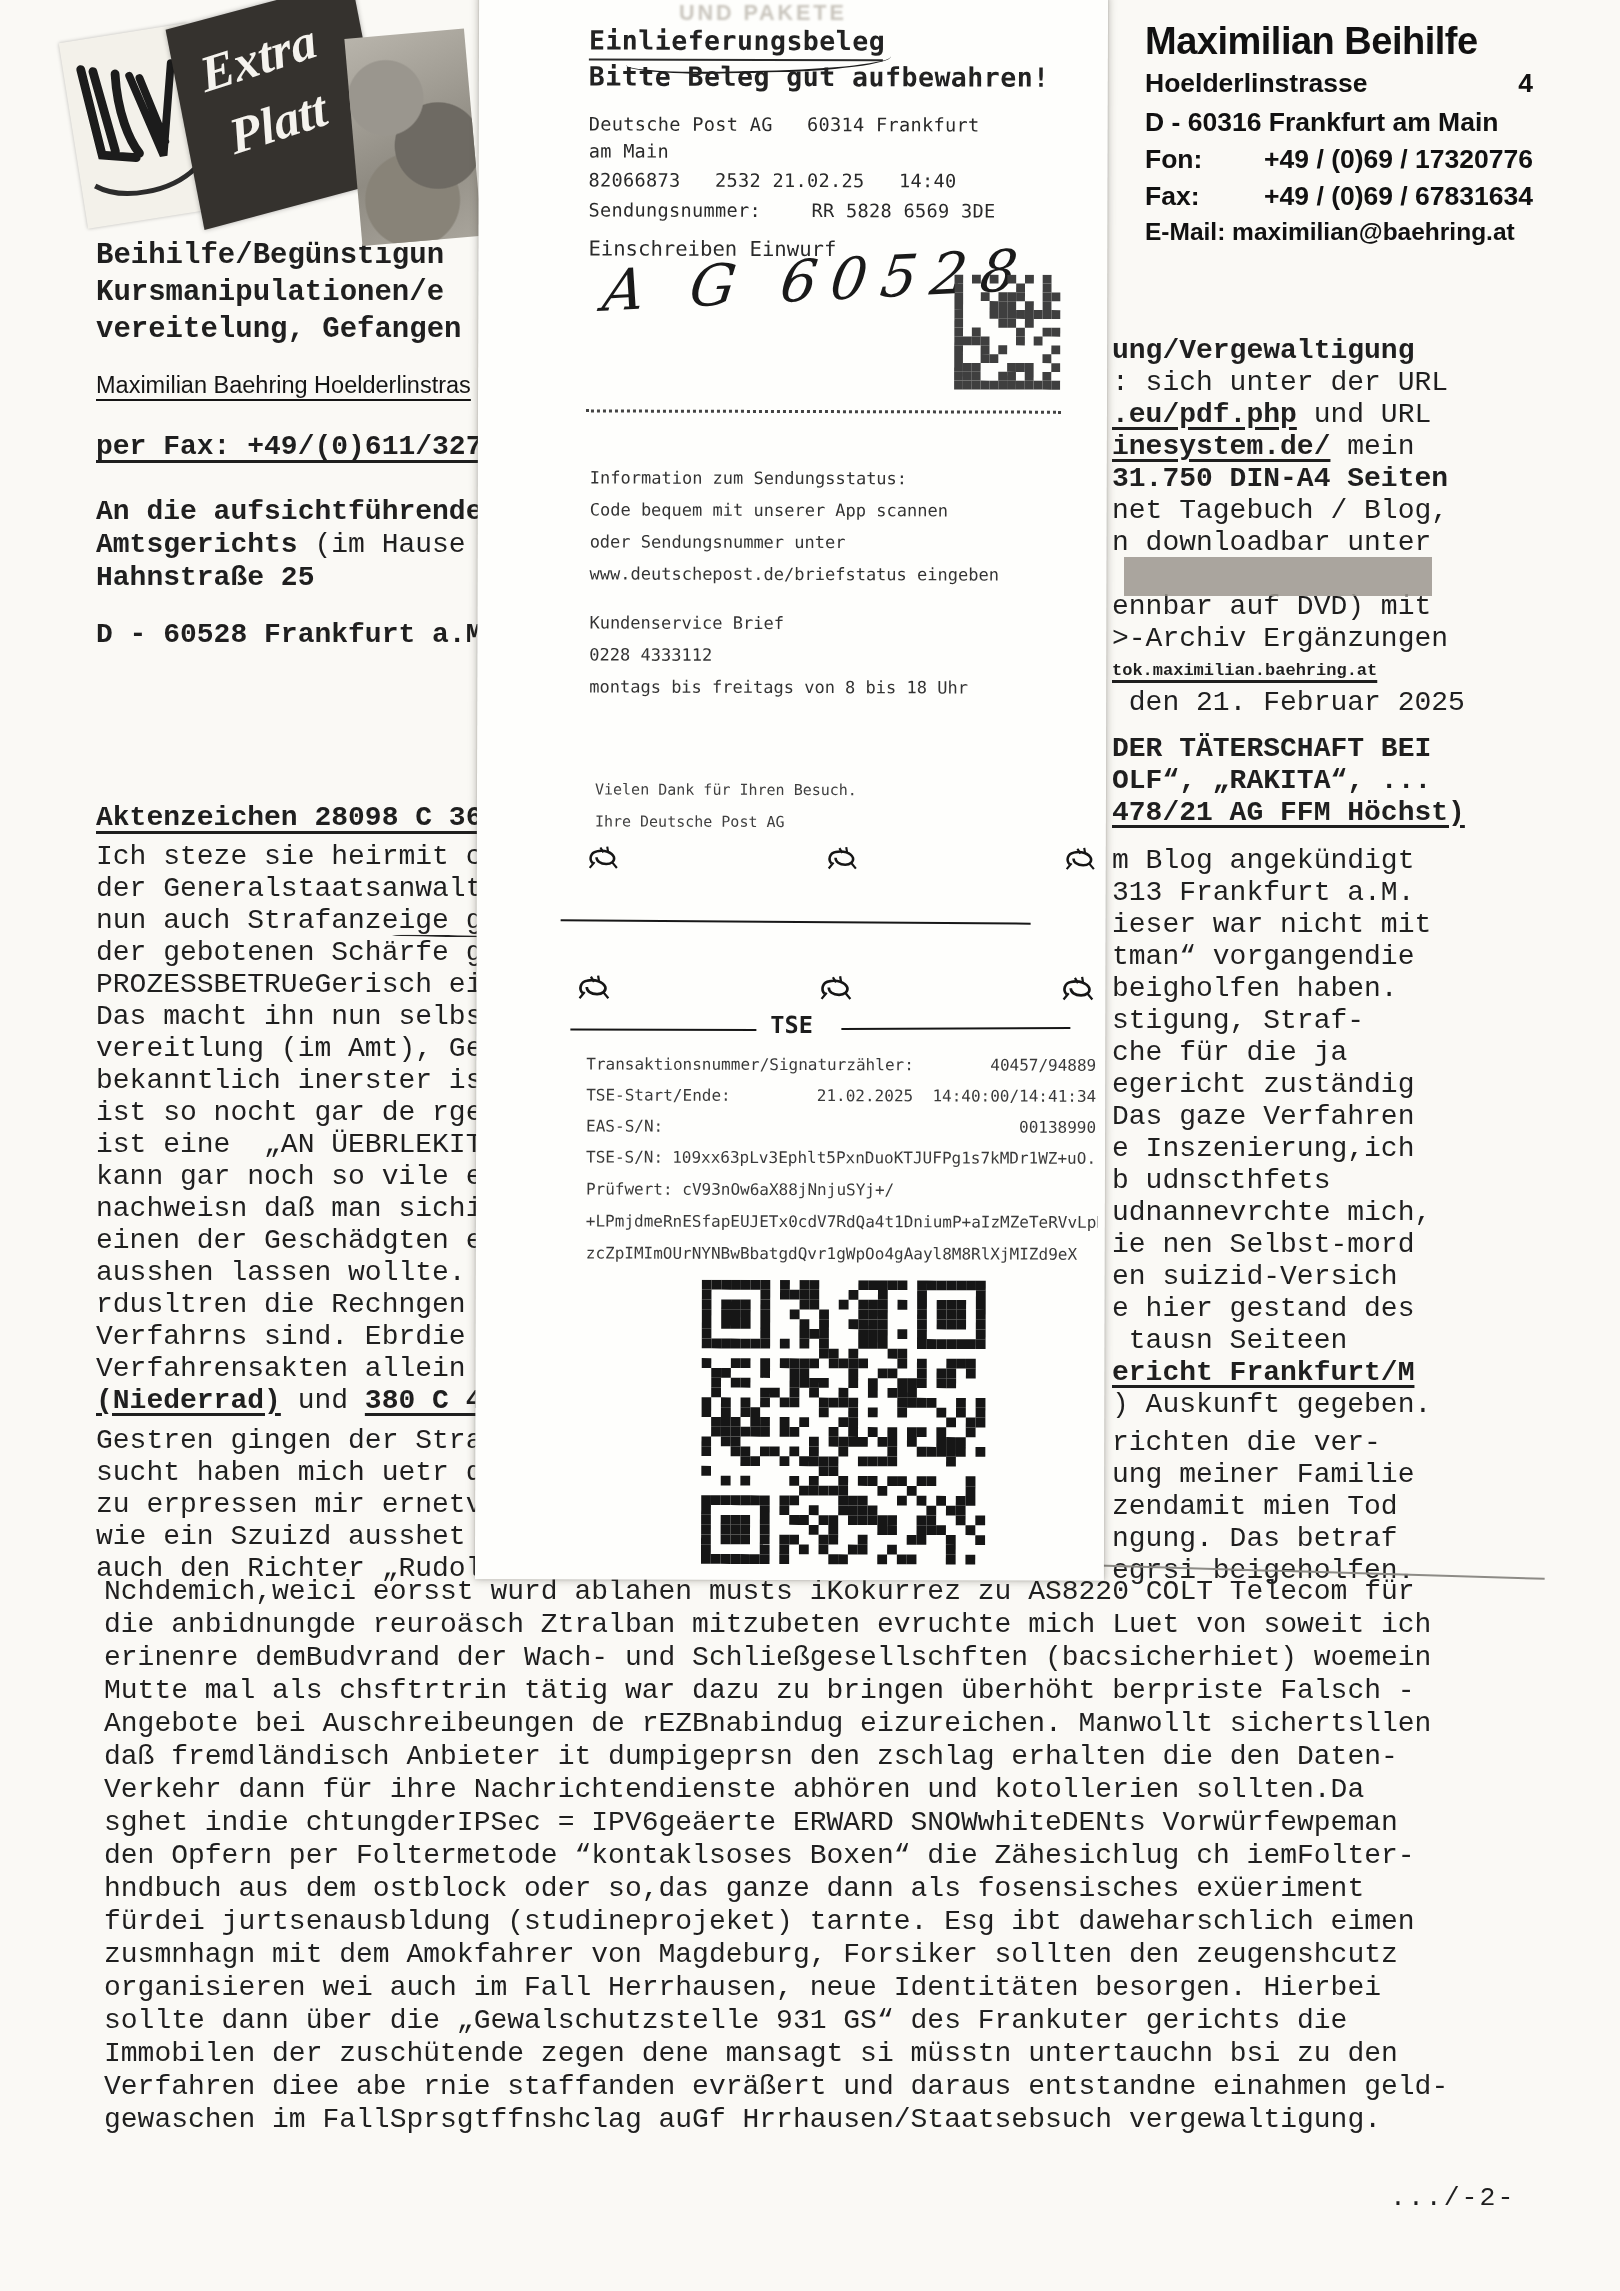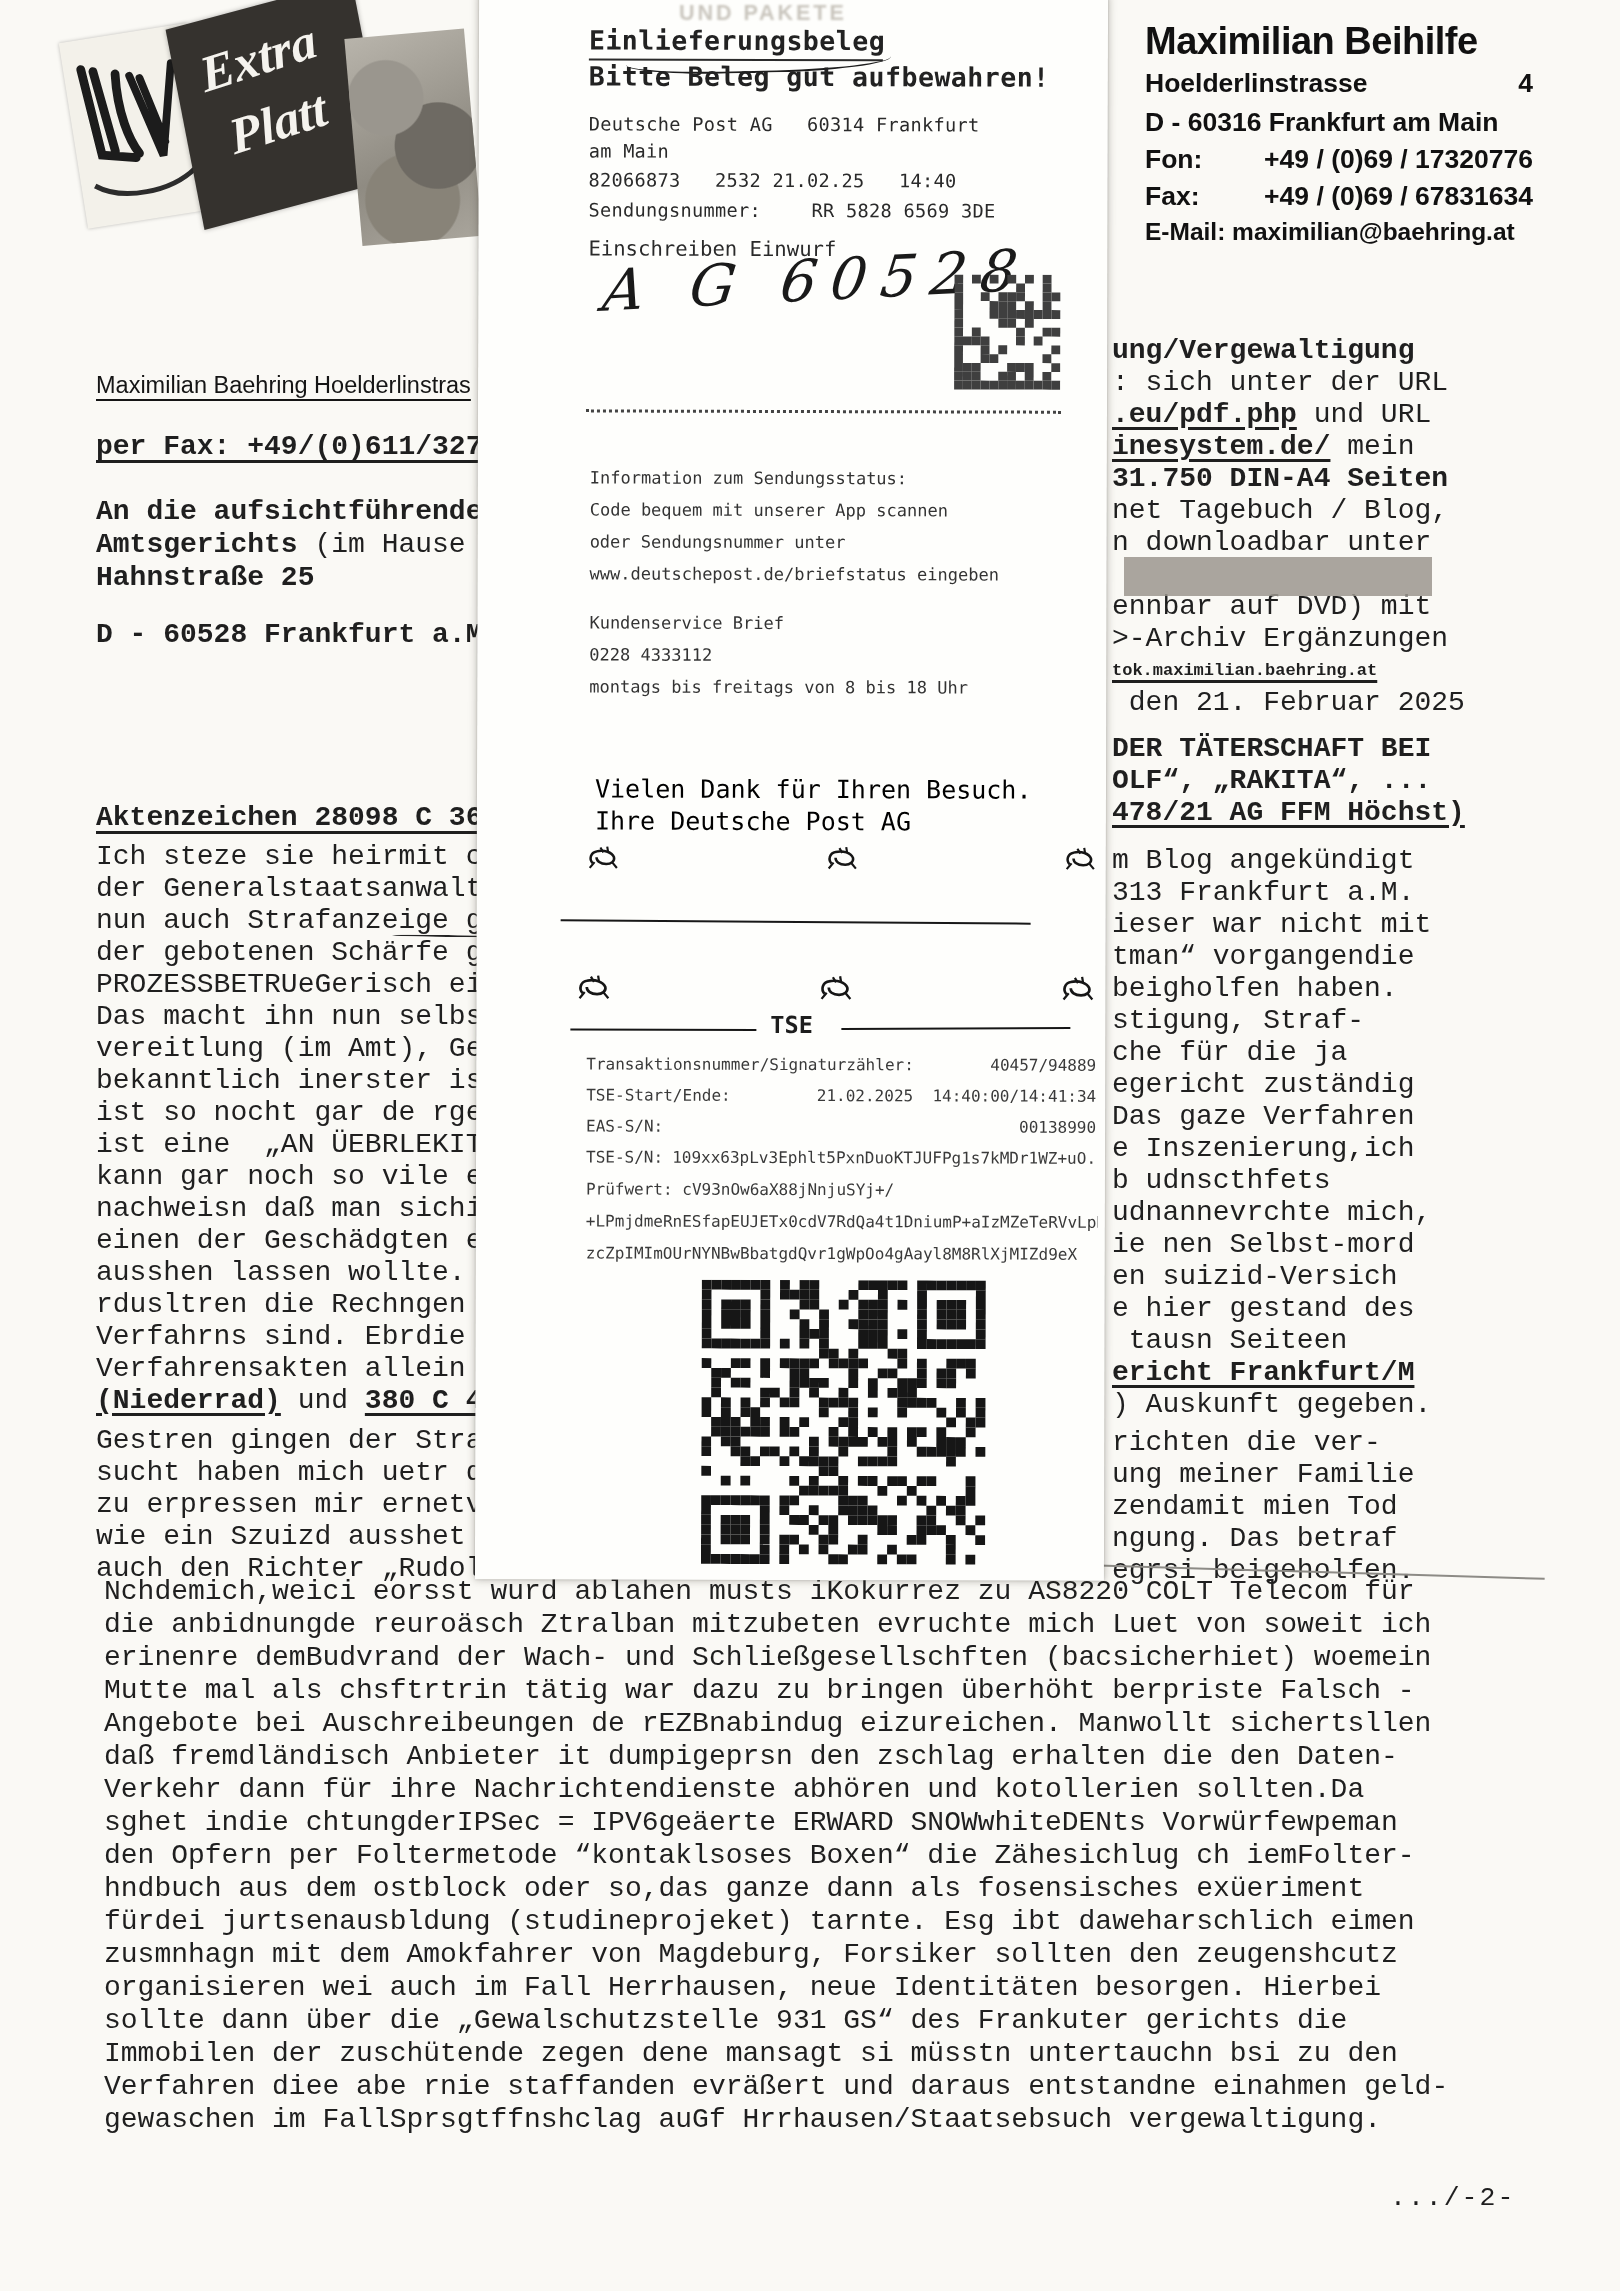--- a/index.html
+++ b/index.html
@@ -38,21 +38,21 @@
   .sender .email{font-size:24.5px;margin-top:5.9px;}
   
   .receipt{position:absolute;left:477px;top:-5.9px;width:629px;height:1586px;background:#fefefc;
            transform:rotate(0.15deg);box-shadow:0 0 8.8px rgba(60,55,45,.38),0 0 2px rgba(0,0,0,.2);
            overflow:hidden;font-family:"DejaVu Sans Mono",monospace;color:#2a2a2a;z-index:5;}
   .r-abs{position:absolute;white-space:pre;}
   .r-title{font-size:26.5px;font-weight:600;letter-spacing:0.5px;color:#222;}
   .r-big{font-size:18.6px;letter-spacing:0.3px;}
   .r-prod{font-size:20.6px;}
   .r-info{font-size:17px;line-height:30px;color:#333;}
-  .r-thanks{font-size:25px;line-height:32px;color:#000000;}
+  .r-thanks{font-size:15px;line-height:32px;color:#404040;}
   .r-tse{font-size:16px;line-height:31px;color:#3a3a3a;}
   .tse-row{display:flex;justify-content:space-between;width:510px;overflow:hidden;white-space:pre;}
   .tse-row span{white-space:pre;}
   .trackrow{display:flex;justify-content:space-between;width:407px;white-space:pre;}
   .handwrite{position:absolute;left:125px;top:253px;font-family:"DejaVu Serif",serif;font-style:italic;
              font-size:57px;color:#1a1a1a;transform:rotate(-3deg) skewX(-10deg);letter-spacing:13.7px;}
   .dotline{position:absolute;left:108px;top:416px;width:475px;border-top:3.9px dotted #444;}
   .sep{position:absolute;left:84px;top:927px;width:470px;border-top:2.9px solid #181818;transform:rotate(0.25deg);}
   .tse-rule{position:absolute;border-top:2.9px solid #161616;}
   .scribble{position:absolute;left:110px;top:65px;width:294px;border-bottom:2px solid #2b2b2b;}
@@ -121,20 +121,21 @@
       <span>Fon:</span>
       <span>+49 / (0)69 / 17320776</span>
     </div>
     <div class="row">
       <span>Fax:</span>
       <span>+49 / (0)69 / 67831634</span>
     </div>
     <div class="email">E-Mail: maximilian@baehring.at</div>
   </div>
 
+  <div class="tw subject"><div class="ln">Beihilfe/Begünstigun</div><div class="ln">Kursmanipulationen/e</div><div class="ln">vereitelung, Gefangen</div></div>
   <div class="fromline">Maximilian Baehring Hoelderlinstras</div>
   <div class="tw faxline">per Fax: +49/(0)611/32761</div>
   <div class="tw recipient"><div class="ln b">An die aufsichtführende</div><div class="ln"><span class="b">Amtsgerichts </span><span>(im Hause S</span></div><div class="ln b">Hahnstraße 25</div></div>
   <div class="tw cityline">D - 60528 Frankfurt a.M</div>
   <div class="tw caseline">Aktenzeichen 28098 C 360</div>
   <div class="tw leftbody"><div class="ln">Ich steze sie heirmit c</div><div class="ln">der Generalstaatsanwalt</div><div class="ln">nun auch Strafanzeige g</div><div class="ln">der gebotenen Schärfe geg</div><div class="ln">PROZESSBETRUeGerisch eine</div><div class="ln">Das macht ihn nun selbst</div><div class="ln">vereitlung (im Amt), Gefä</div><div class="ln">bekanntlich inerster isnt</div><div class="ln">ist so nocht gar de rgerl</div><div class="ln">ist eine  „AN ÜEBRLEKIT N</div><div class="ln">kann gar noch so vile esn</div><div class="ln">nachweisn daß man sichinE</div><div class="ln">einen der Geschädgten epr</div><div class="ln">ausshen lassen wollte. Au</div><div class="ln">rdusltren die Rechngen fü</div><div class="ln">Verfahrns sind. Ebrdie Hi</div><div class="ln">Verfahrensakten allein in</div><div class="ln"><span class="bu">(Niederrad)</span><span> und </span><span class="bu">380 C 478</span></div><div class="ln" style="margin-top: 7.8px;">Gestren gingen der Strafa</div><div class="ln">sucht haben mich uetr dne</div><div class="ln">zu erpressen mir ernetvor</div><div class="ln">wie ein Szuizd ausshet da</div><div class="ln">auch den Richter „Rudolf'</div></div>
   <div class="handline"></div>
 
   <div class="tw rightcol1"><div class="ln b">ung/Vergewaltigung</div><div class="ln">: sich unter der URL</div><div class="ln"><span class="bu">.eu/pdf.php</span><span> und URL</span></div><div class="ln"><span class="bu">inesystem.de/</span><span> mein</span></div><div class="ln b">31.750 DIN-A4 Seiten</div><div class="ln">net Tagebuch / Blog,</div><div class="ln">n downloadbar unter</div><div class="ln"> </div><div class="ln">ennbar auf DVD) mit</div><div class="ln">&gt;-Archiv Ergänzungen</div><div class="ln bu sm">tok.maximilian.baehring.at</div><div class="ln"> den 21. Februar 2025</div><div class="ln b" style="margin-top: 13.7px;">DER TÄTERSCHAFT BEI</div><div class="ln b">OLF“, „RAKITA“, ...</div><div class="ln bu">478/21 AG FFM Höchst)</div></div>
   <div class="tw rightcol2"><div class="ln">m Blog angekündigt</div><div class="ln">313 Frankfurt a.M.</div><div class="ln">ieser war nicht mit</div><div class="ln">tman“ vorgangendie</div><div class="ln">beigholfen haben.</div><div class="ln">stigung, Straf-</div><div class="ln">che für die ja</div><div class="ln">egericht zuständig</div><div class="ln">Das gaze Verfahren</div><div class="ln">e Inszenierung,ich</div><div class="ln">b udnscthfets</div><div class="ln">udnannevrchte mich,</div><div class="ln">ie nen Selbst-mord</div><div class="ln">en suizid-Versich</div><div class="ln">e hier gestand des</div><div class="ln"> tausn Seiteen</div><div class="ln bu">ericht Frankfurt/M</div><div class="ln">) Auskunft gegeben.</div><div class="ln" style="margin-top: 5.9px;">richten die ver-</div><div class="ln">ung meiner Familie</div><div class="ln">zendamit mien Tod</div><div class="ln">ngung. Das betraf</div><div class="ln">egrsi beigeholfen.</div></div>

